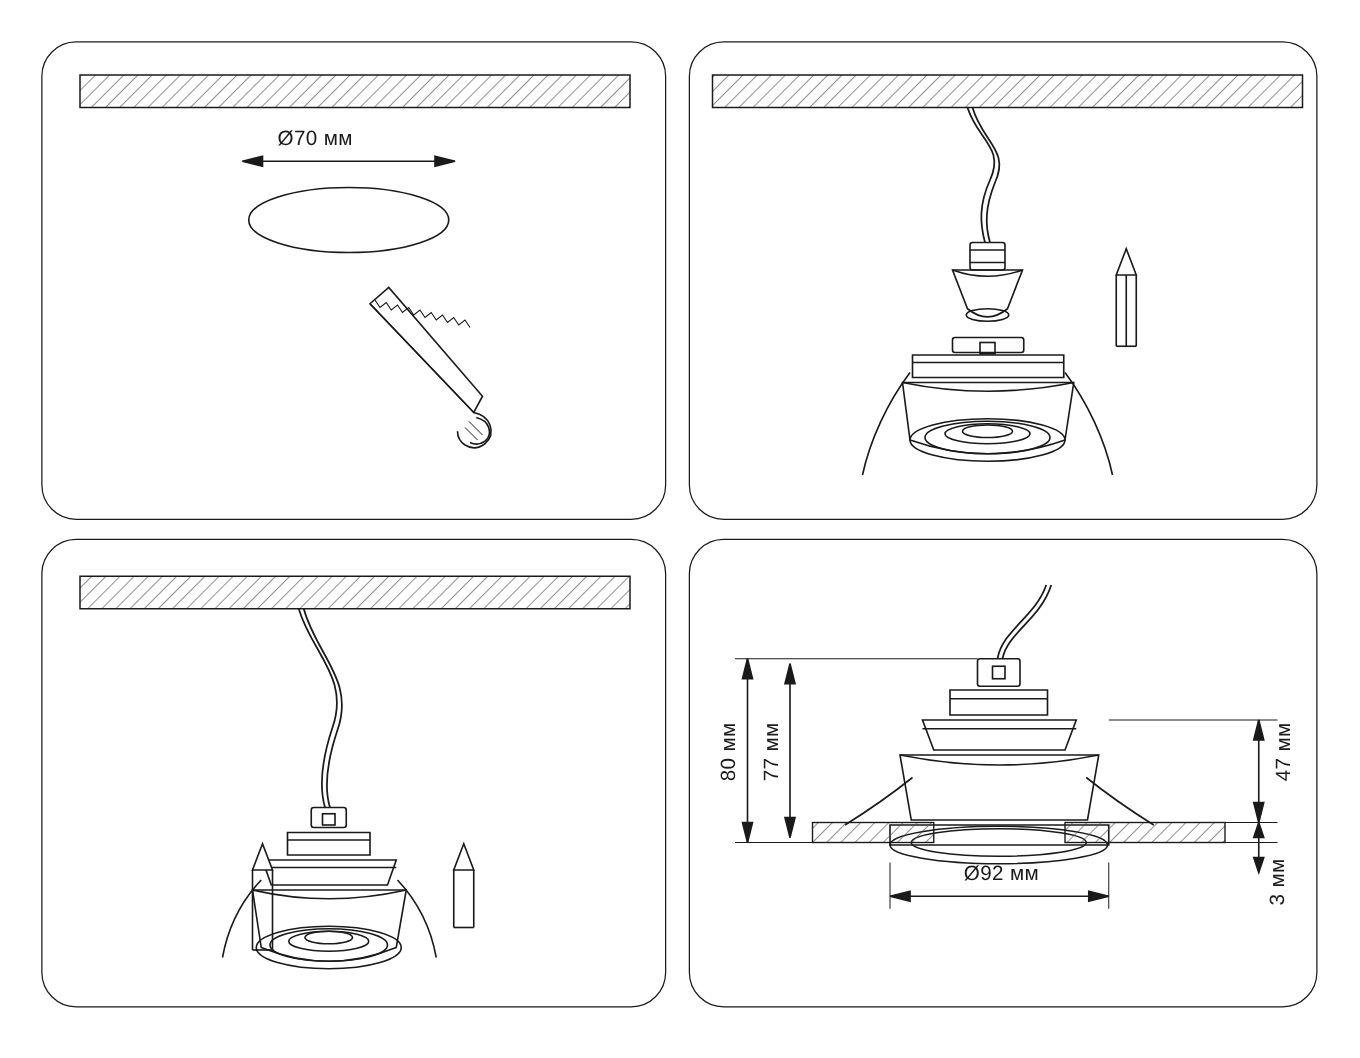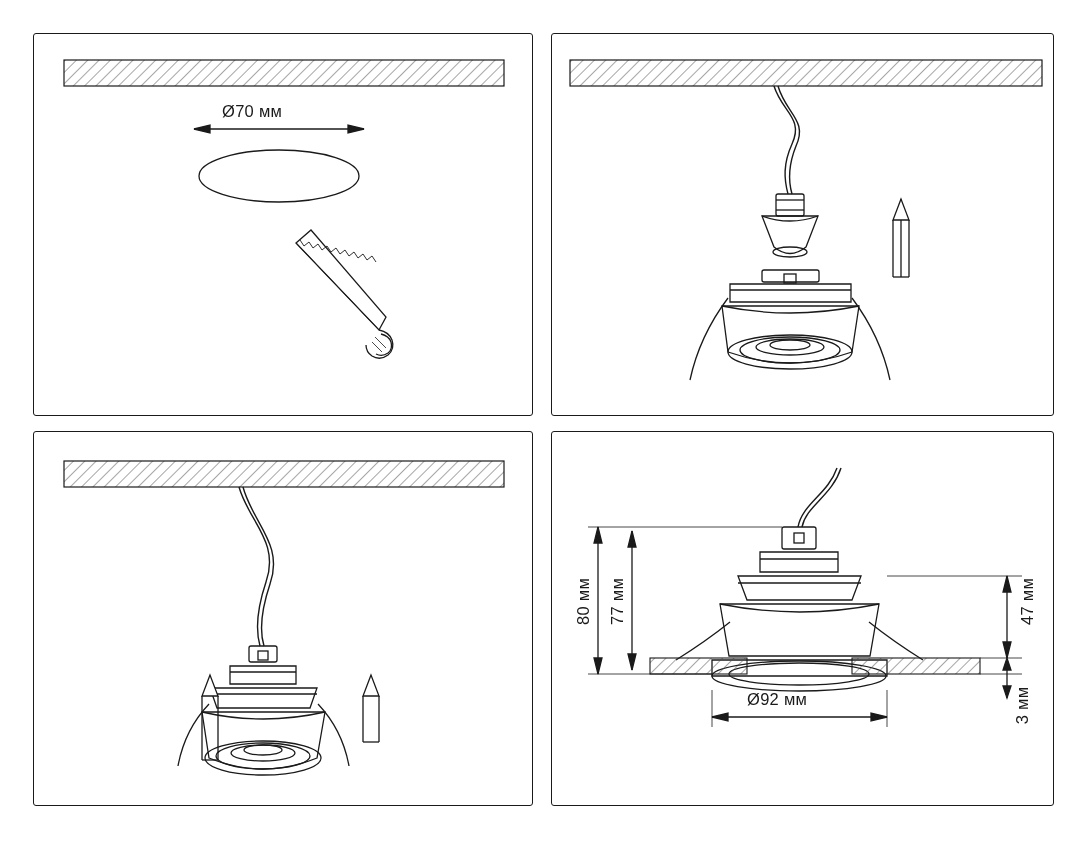--- a/index.html
+++ b/index.html
@@ -11,21 +11,21 @@
   #page {
     position: relative;
     width: 1088px;
     height: 846px;
     background: #ffffff;
     overflow: hidden;
   }
   .panel {
     position: absolute;
     border: 1.4px solid #1a1a1a;
-    border-radius: 3px;
+    border-radius: 28px;
     background: #ffffff;
   }
   #panel-1 { left: 33px;  top: 33px;  width: 500px; height: 383px; }
   #panel-2 { left: 551px; top: 33px;  width: 503px; height: 383px; }
   #panel-3 { left: 33px;  top: 431px; width: 500px; height: 375px; }
   #panel-4 { left: 551px; top: 431px; width: 503px; height: 375px; }
 
   .panel-inner { position: absolute; inset: 0; }
 
   svg { display: block; overflow: visible; }
@@ -264,17 +264,17 @@
           <line x1="160" y1="285" x2="335" y2="285"></line>
           <polygon points="160,285 176,281 176,289"></polygon>
           <polygon points="335,285 319,281 319,289"></polygon>
         </g>
       </svg>
 
       <div class="dim-label vert-label rot-neg90" style="left:8px; top:160px;">80 мм</div>
       <div class="dim-label vert-label rot-neg90" style="left:42px; top:160px;">77 мм</div>
       <div class="dim-label vert-label rot-neg90" style="left:452px; top:160px;">47 мм</div>
       <div class="dim-label vert-label rot-neg90" style="left:452px; top:264px;">3 мм</div>
-      <div class="dim-label" style="left:195px; top:258px;">Ø92 мм</div>
+      <div class="dim-label" style="left:219px; top:258px;">Ø92 мм</div>
     </div>
   </div>
 
 </div>
 
 </body></html>

